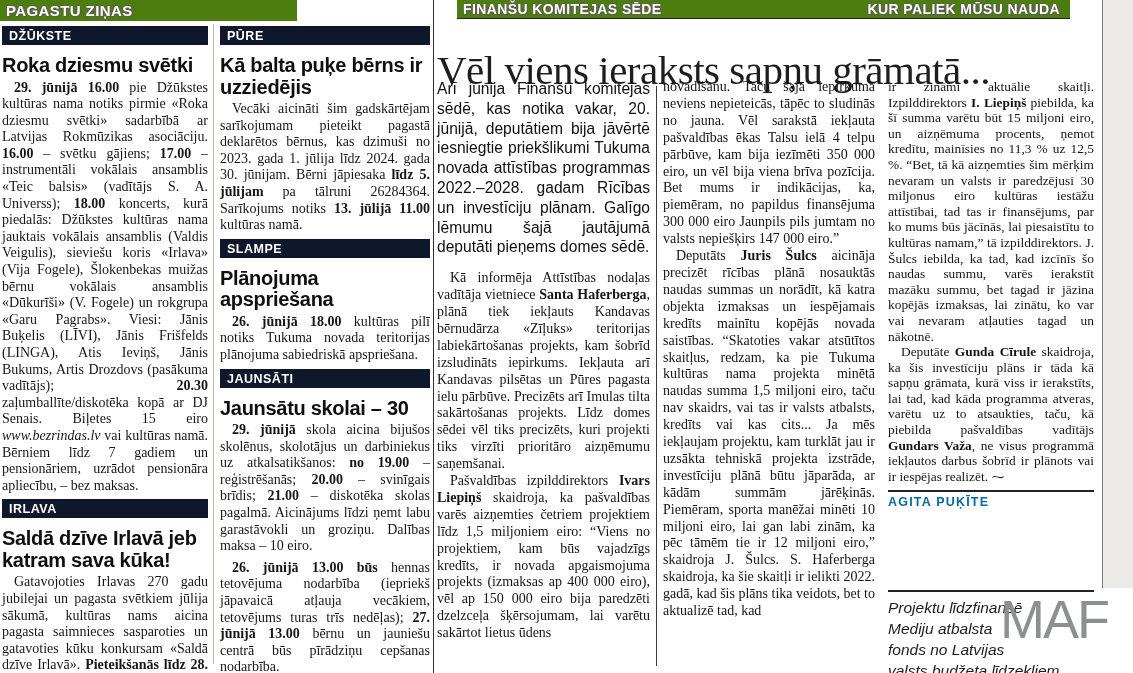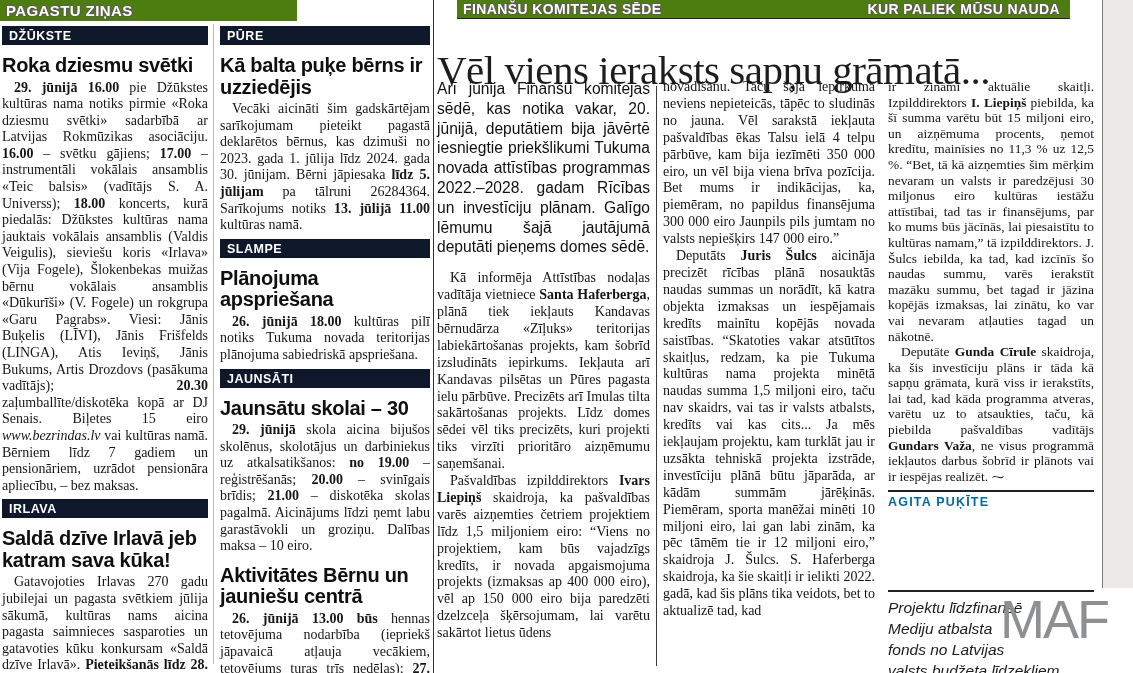--- a/index.html
+++ b/index.html
@@ -122,21 +122,20 @@
     <div class="tagbar"><span>SLAMPE</span></div>
     <h2 class="phl">Plānojuma apspriešana</h2>
     <p class="pbody"><b>26. jūnijā 18.00</b><span> kultūras pilī notiks Tukuma novada teritorijas plānojuma sabiedriskā apspriešana.</span></p>
   </section>
   <section class="psec">
     <div class="tagbar"><span>JAUNSĀTI</span></div>
     <h2 class="phl">Jaunsātu skolai – 30</h2>
     <p class="pbody"><b>29. jūnijā</b><span> skola aicina bijušos skolēnus, skolotājus un darbiniekus uz atkalsatikšanos: </span><b>no 19.00</b><span> – reģistrēšanās; </span><b>20.00</b><span> – svinīgais brīdis; </span><b>21.00</b><span> – diskotēka skolas pagalmā. Aicinājums līdzi ņemt labu garastāvokli un groziņu. Dalības maksa – 10 eiro.</span></p>
   </section>
   <section class="psec">
-    <h2 class="phl">Aktivitātes Bērnu un jauniešu centrā</h2>
     <p class="pbody"><b>26. jūnijā 13.00 būs</b><span> hennas tetovējuma nodarbība (iepriekš jāpavaicā atļauja vecākiem, tetovējums turas trīs nedēļas); </span><b>27. jūnijā 13.00</b><span> bērnu un jauniešu centrā būs pīrādziņu cepšanas nodarbība.</span></p>
   </section>
 </div>
 
 <div class="abs sagebar bar-main">
   <span class="kicklabel kick-left">FINANŠU KOMITEJAS SĒDE</span>
   <span class="kicklabel kick-right">KUR PALIEK MŪSU NAUDA</span>
 </div>
 
 <h1 class="abs main-hl">Vēl viens ieraksts sapņu grāmatā...</h1>

